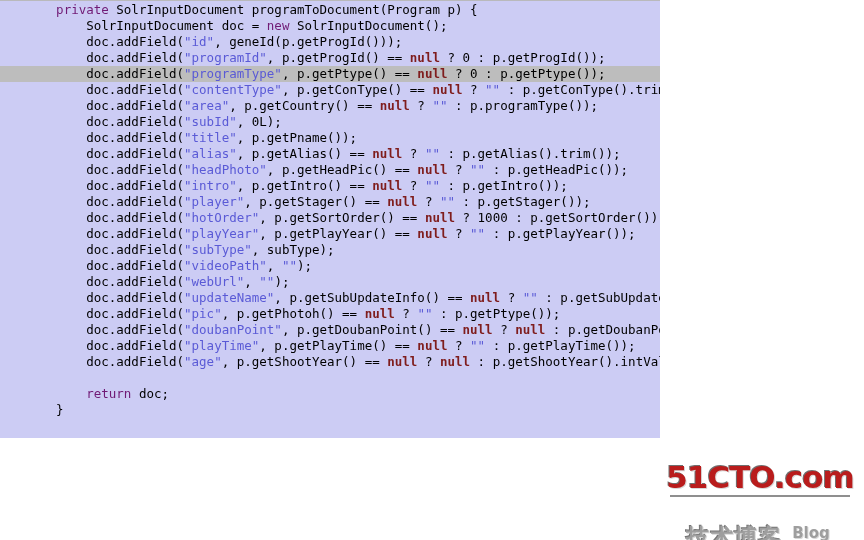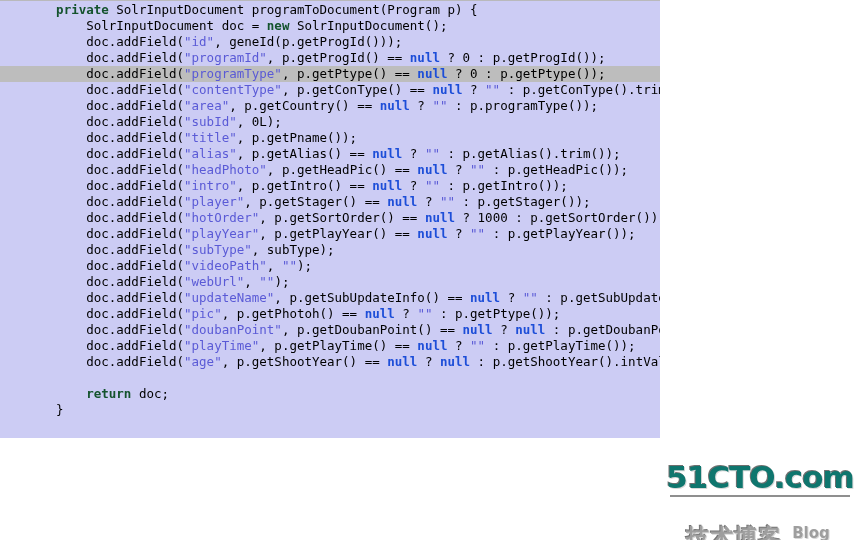--- a/index.html
+++ b/index.html
@@ -44,43 +44,43 @@
     color: #000000;
     padding-left: 26px;
     box-sizing: border-box;
     overflow: hidden;
   }
   .code-line.highlighted {
     background: #bdbdbd;
   }
 
   
-  .tok-kw   { color: #14532d; font-weight: bold; }
+  .tok-kw   { color: #701a75; font-weight: normal; }
   .tok-str  { color: #5a5ad6; }
-  .tok-null { color: #1d4ed8; font-weight: bold; }
+  .tok-null { color: #7f1d1d; font-weight: bold; }
   .tok-cmt  { color: #9a9a9a; }
   .tok-cmt .cjk { font-family: "DejaVu Sans", "Liberation Sans", sans-serif; }
   .tok-plain{ color: #000000; }
 
   
   #watermark {
     position: absolute;
     right: 8px;
     bottom: 8px;
     width: 196px;
     height: 72px;
     text-align: center;
     user-select: none;
   }
   #wm-top {
     font-family: "DejaVu Sans", "Liberation Sans", sans-serif;
     font-size: 31px;
     font-weight: bold;
     letter-spacing: -1px;
-    color: #0f766e;
+    color: #b91c1c;
     line-height: 34px;
     text-shadow: 1px 1px 0 #d8d8d8, -1px -1px 0 #6f6f6f;
     padding-left: 4px;
   }
   #wm-rule {
     height: 2px;
     background: #8f8f8f;
     margin: 1px 6px 2px 10px;
   }
   #wm-bottom {

